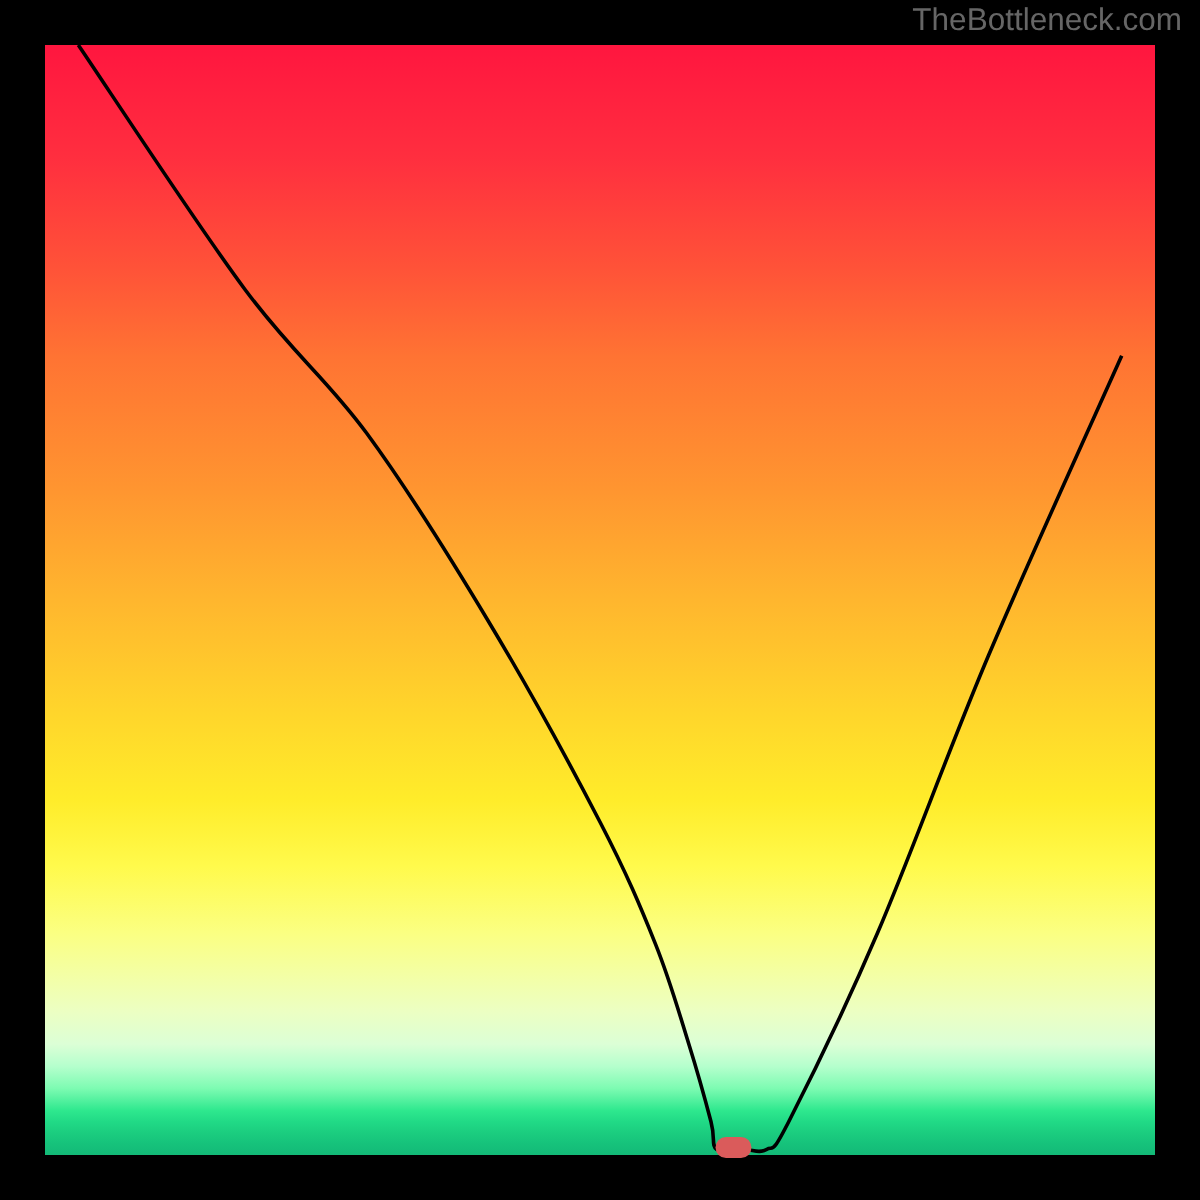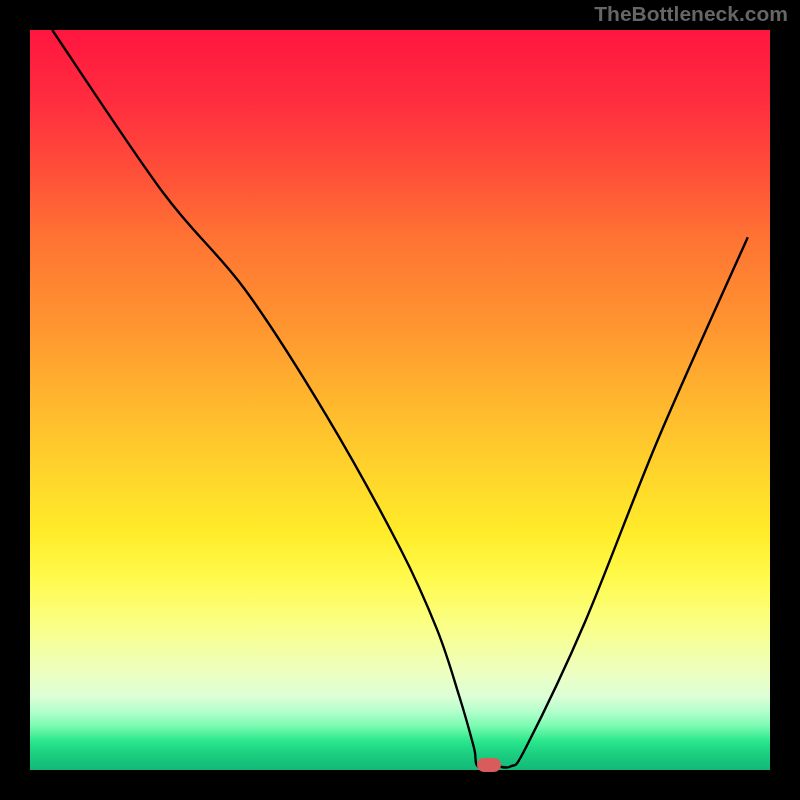--- a/index.html
+++ b/index.html
@@ -15,21 +15,21 @@
     position: relative;
     width: 800px;
     height: 800px;
   }
   .watermark {
     position: absolute;
     top: 2px;
     right: 12px;
     color: #666;
     font-size: 21px;
-    font-weight: 700;
+    font-weight: 400;
   }
   .plot {
     position: absolute;
     left: 30px;
     top: 30px;
     width: 740px;
     height: 740px;
   }
   .grad {
     position: absolute;

